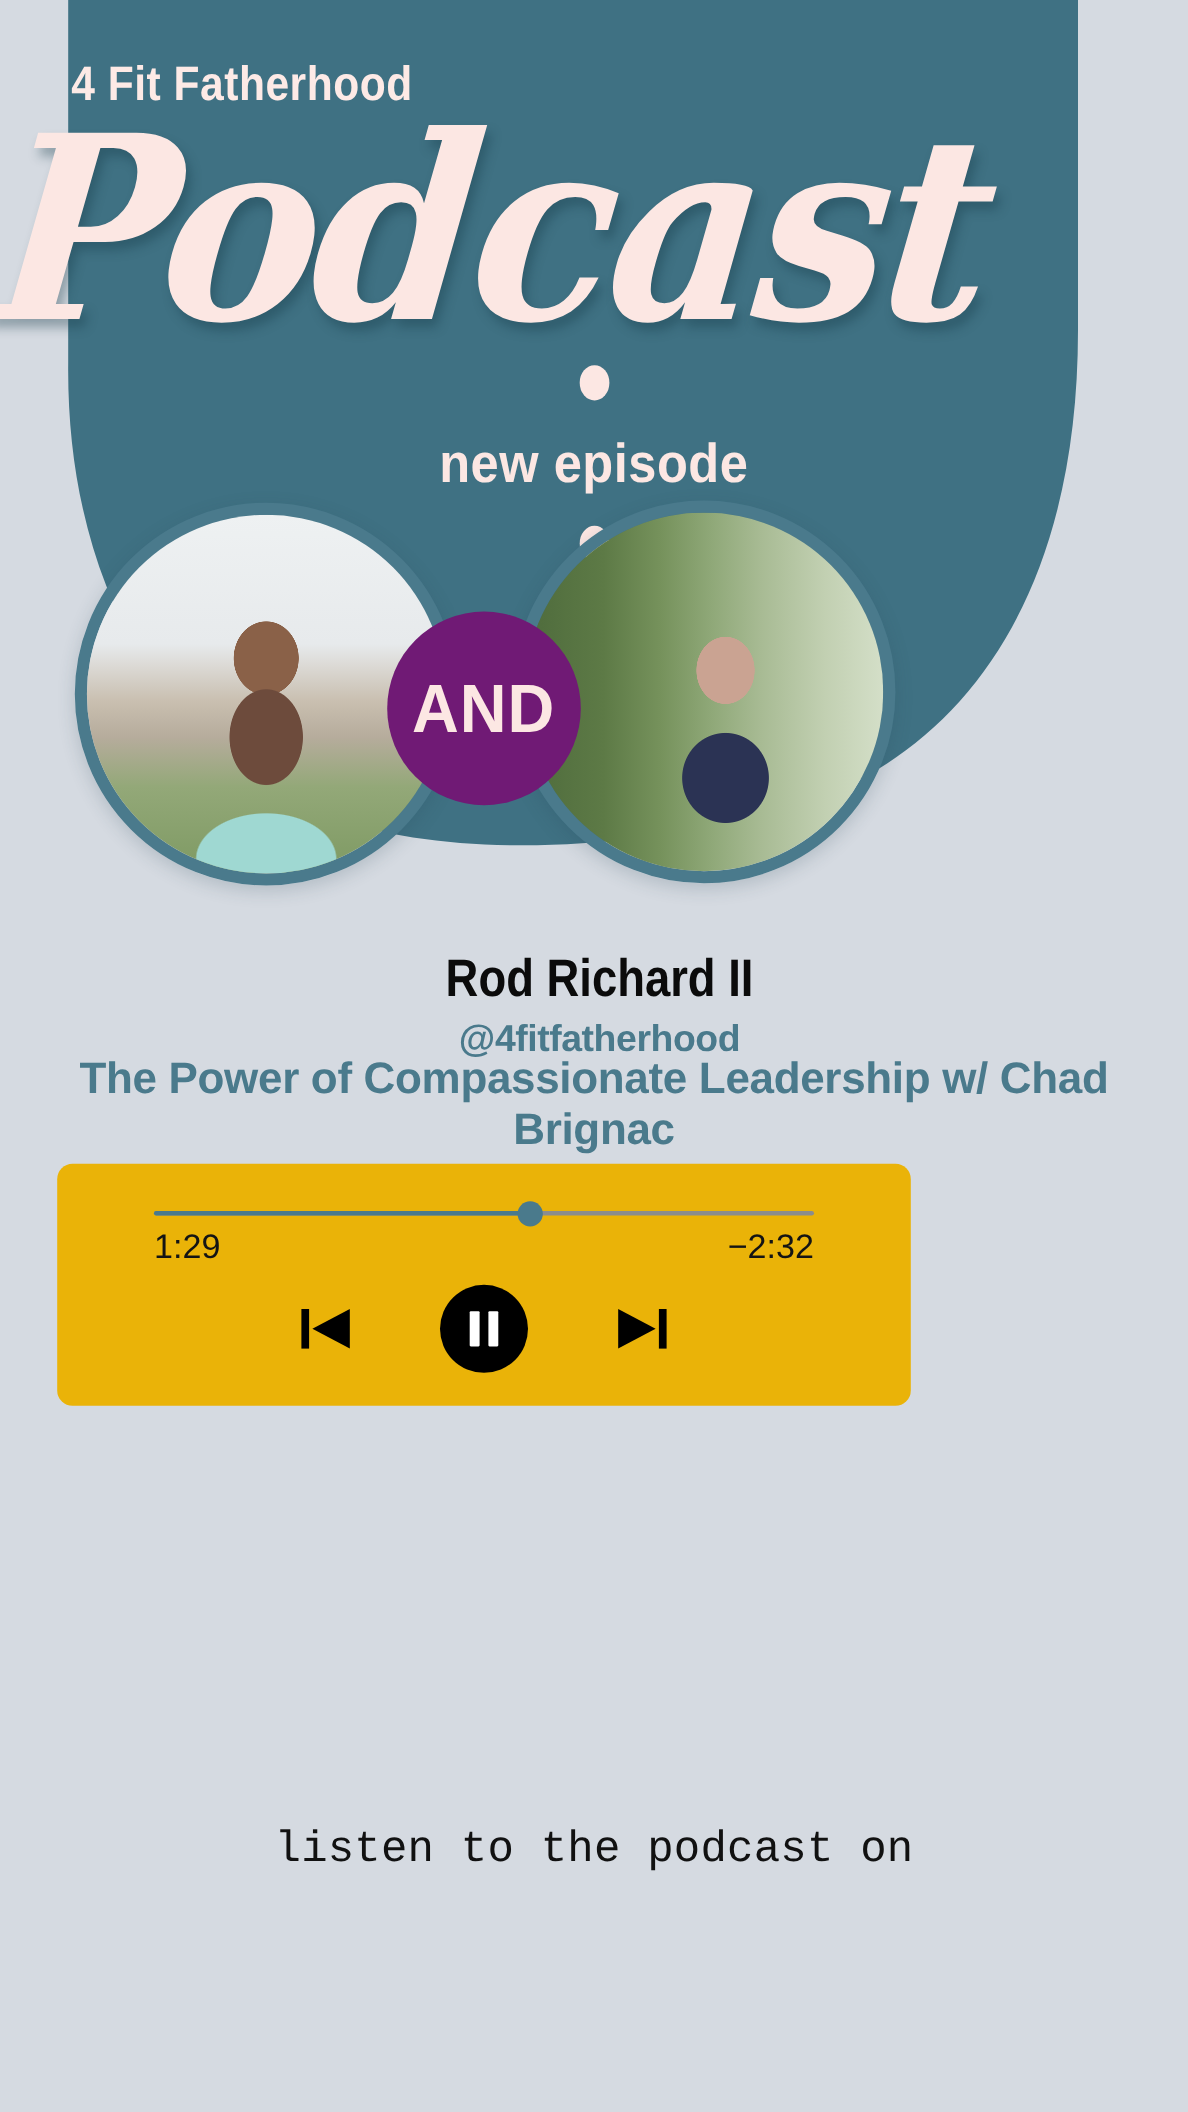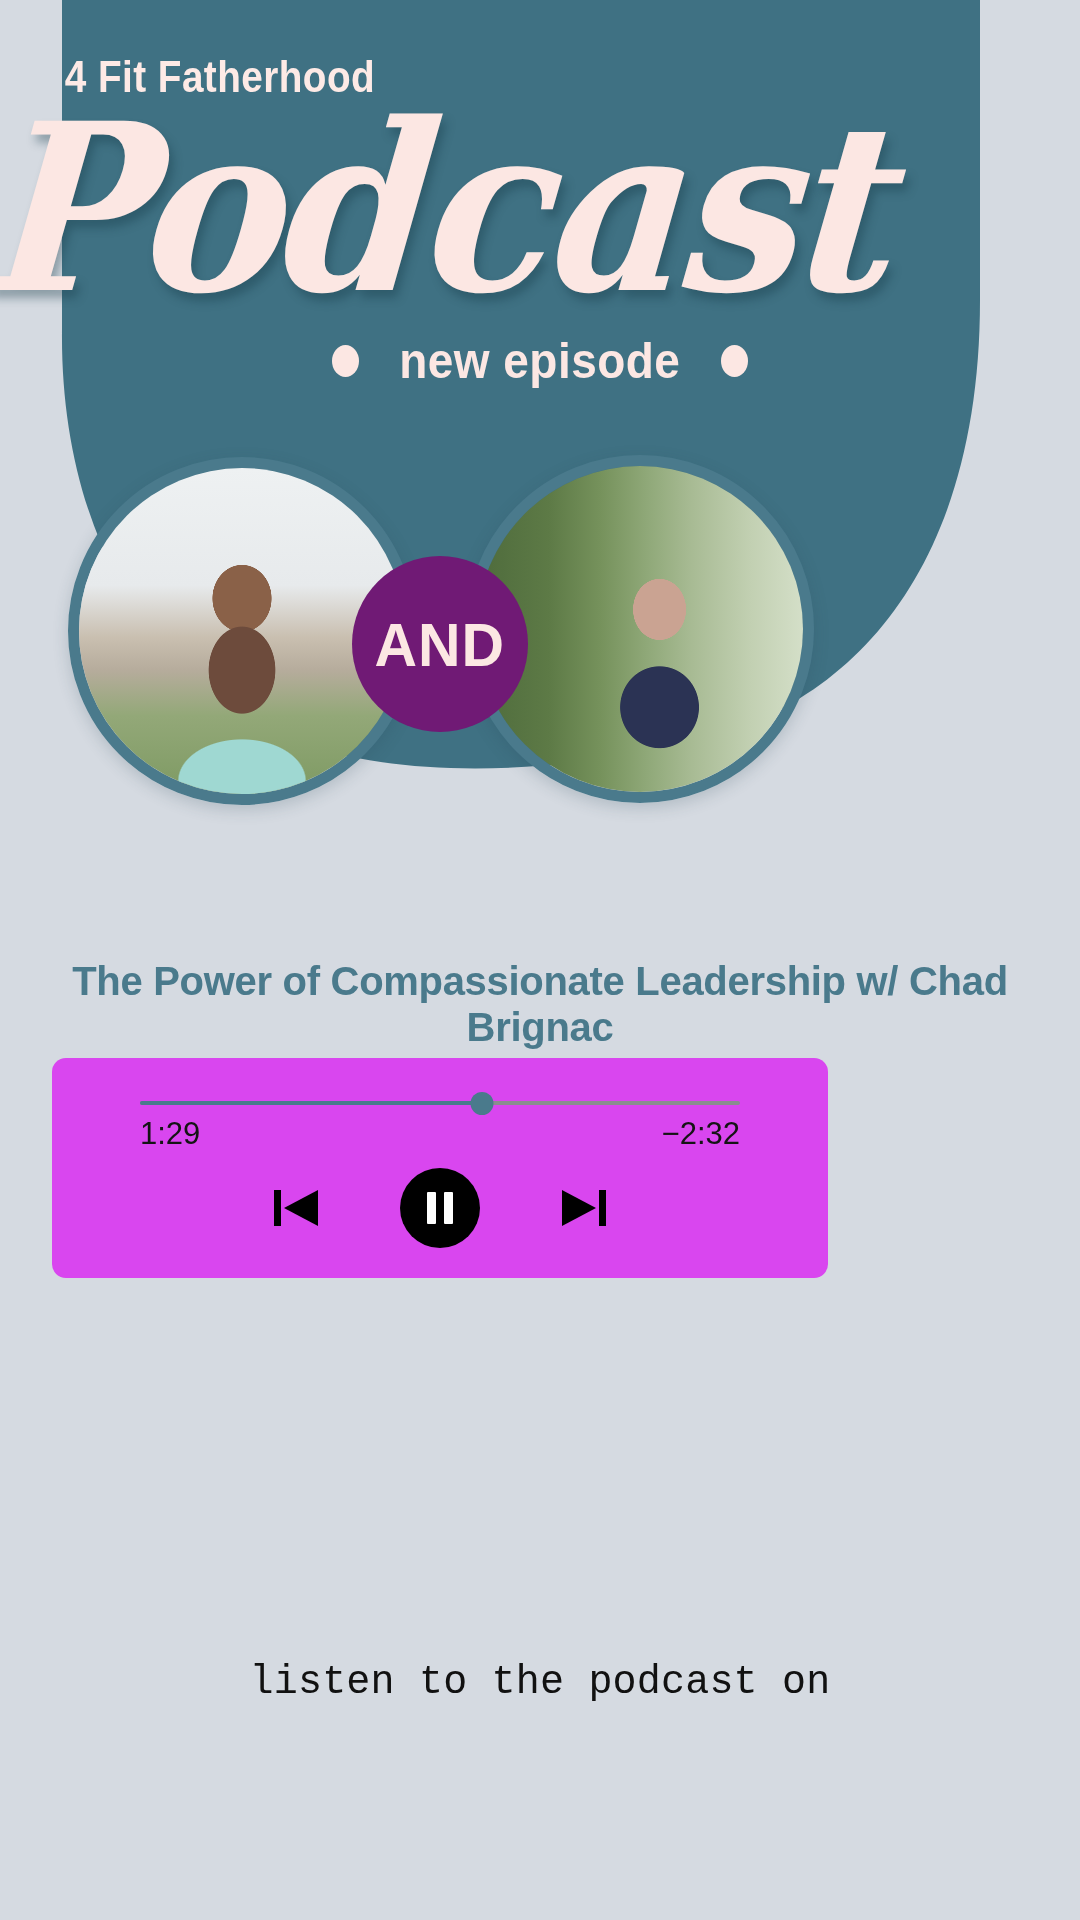--- a/index.html
+++ b/index.html
@@ -35,21 +35,21 @@
     font-size:215px;
     line-height:0.92;
     color:#fce7e3;
     margin-top:8px;
     letter-spacing:-6px;
     text-shadow:5px 7px 9px rgba(22,58,72,0.38);
     transform:skewX(-6deg) scaleY(1.08);
   }
   .episode-row {
     display:flex; align-items:center; justify-content:center;
-    gap:28px; margin-top:24px;
+    gap:28px; margin-top:24px;flex-direction:column;
   }
   .episode-dot {
     width:27px; height:32px; border-radius:50%;
     background:#fce7e3; flex:none;
   }
   .episode-label {
     font-family:"Liberation Sans Narrow","Liberation Sans",sans-serif;
     font-weight:700; font-size:50px; color:#fce7e3;
     letter-spacing:0.5px; transform:scaleX(0.92);
   }
@@ -120,21 +120,21 @@
     font-family:"Liberation Sans","DejaVu Sans",sans-serif;
     font-weight:700; font-size:40px; line-height:1.16;
     color:#4a7a8c; letter-spacing:-0.3px;
     padding:0 62px;
   }
 
   
   .player {
     position:absolute; left:52px; top:1058px;
     width:776px; height:220px;
-    background:#d946ef; border-radius:14px; z-index:5;
+    background:#eab308; border-radius:14px; z-index:5;
   }
   .progress-wrap {
     position:absolute; left:88px; top:38px; width:600px; height:14px;
   }
   .progress-track {
     position:absolute; left:0; top:5px; width:100%; height:4px;
     background:#8b8d8e; border-radius:2px;
   }
   .progress-fill {
     position:absolute; left:0; top:5px; height:4px;
@@ -207,20 +207,24 @@
   <div class="avatar right">
     <div class="photo ph-chad"></div>
   </div>
 </div>
 
 <div class="and-badge">
   <span>AND</span>
 </div>
 
 <div class="names">
+  <div class="name-col left">
+    <div class="speaker-name">Rod Richard II</div>
+    <div class="speaker-handle">@4fitfatherhood</div>
+  </div>
 </div>
 
 <div class="episode-title">The Power of Compassionate Leadership w/ Chad Brignac</div>
 
 <div class="player">
 
   <div class="progress-wrap">
     <div class="progress-track"></div>
     <div class="progress-fill" style="width: 57%;"></div>
     <div class="progress-thumb" style="left: 57%;"></div>

